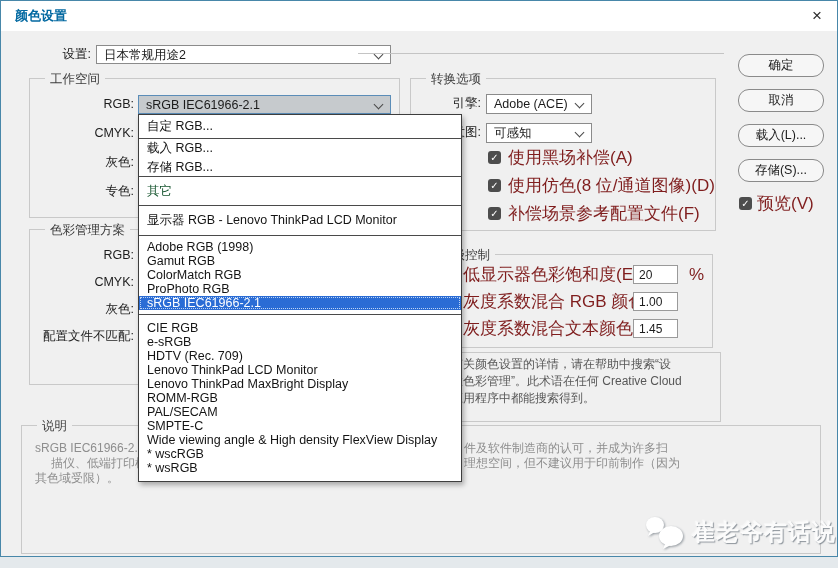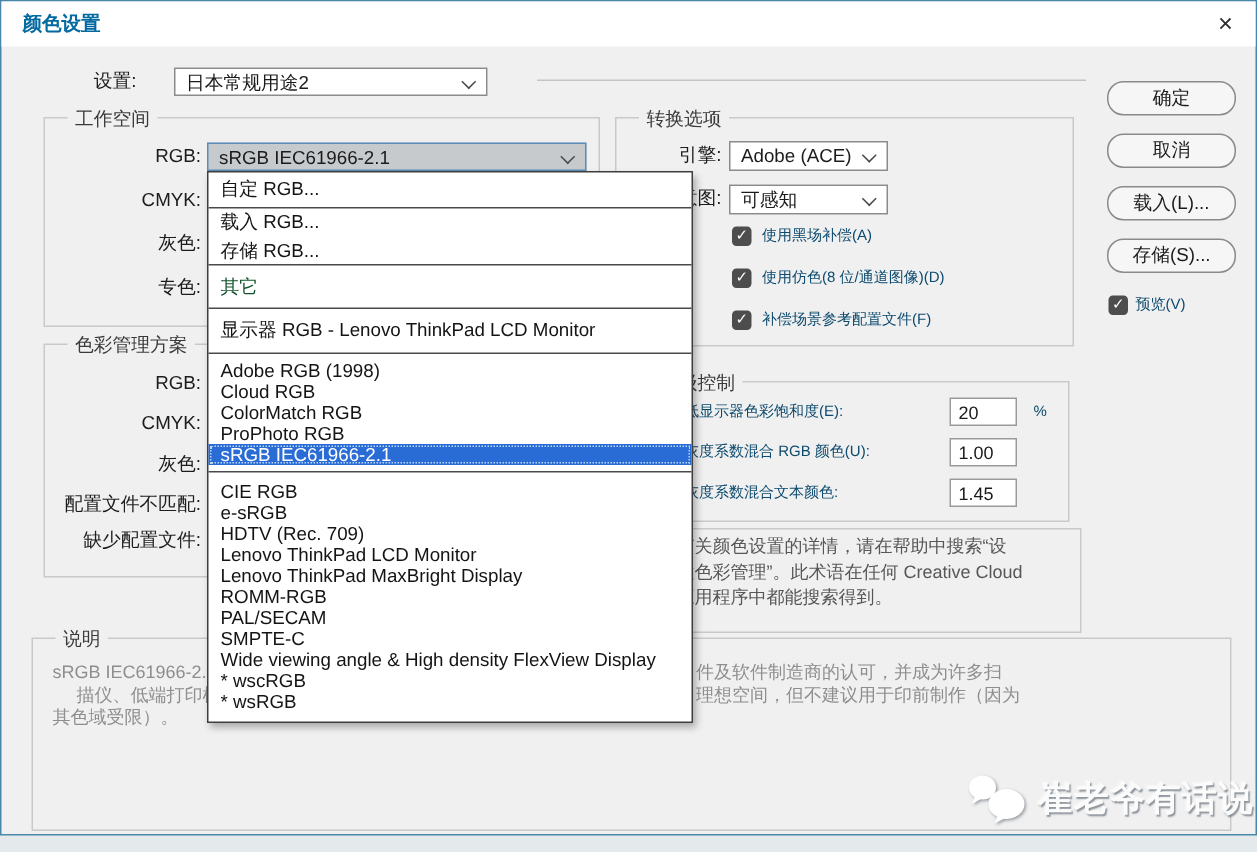--- a/index.html
+++ b/index.html
@@ -3,21 +3,21 @@
 <meta charset="utf-8">
 <style>
   html,body{margin:0;padding:0;}
   body{font-family:"Liberation Sans","DejaVu Sans",sans-serif;}
   .canvas{position:relative;width:838px;height:568px;background:#e4e9ec;overflow:hidden;}
   .dlg{position:absolute;left:0;top:0;width:838px;height:557px;background:#f0f0f0;border:1px solid #4887a9;box-sizing:border-box;}
   .tbar{position:absolute;left:0;top:0;right:0;height:30px;background:#ffffff;}
   .title{position:absolute;left:14px;top:0;height:30px;line-height:30px;font-size:13px;font-weight:700;color:#0369a1;}
   .close{position:absolute;right:10px;top:5px;width:20px;height:20px;text-align:center;line-height:20px;font-size:17px;color:#2e2e2e;cursor:pointer;}
   .lbl{position:absolute;font-size:12.5px;color:#1c1c1c;height:19px;line-height:19px;text-align:right;white-space:nowrap;}
-  .llbl{position:absolute;font-size:10px;color:#0c4a6e;height:16px;line-height:16px;white-space:nowrap;}
+  .llbl{position:absolute;font-size:17px;color:#7f1d1d;height:16px;line-height:16px;white-space:nowrap;}
   .grp{position:absolute;border:1px solid #c9c9c9;}
   .glbl{position:absolute;background:#f0f0f0;padding:0 5px;font-size:12.5px;color:#3a3a3a;height:16px;line-height:16px;white-space:nowrap;}
   .combo{position:absolute;background:#fff;border:1px solid #8b8b8b;font-size:12.5px;color:#1b1b1b;line-height:18px;padding-left:7px;box-sizing:border-box;height:19px;}
   .combo.open{background:#c6cacd;border-color:#5b8db8;}
   .chev{position:absolute;right:8px;top:5px;width:6px;height:6px;border-right:1.5px solid #4a4a4a;border-bottom:1.5px solid #4a4a4a;transform:rotate(45deg);}
   .cbx{position:absolute;width:13px;height:13px;background:#4d4d4d;border-radius:3px;color:#fff;font-size:10px;line-height:13px;text-align:center;cursor:pointer;}
   .num{position:absolute;width:45px;height:19px;background:#fff;border:1px solid #9a9a9a;font-size:12px;color:#1b1b1b;padding:0 5px;box-sizing:border-box;font-family:inherit;}
   .btn{position:absolute;left:737px;width:86px;height:23px;background:#f6f6f6;border:1px solid #8a8a8a;border-radius:11px;font-size:12.5px;color:#1b1b1b;font-family:inherit;cursor:pointer;}
   .hsep{position:absolute;height:1px;background:#c4c4c4;}
   .dd{position:absolute;left:137px;top:113px;width:324px;background:#fff;border:1px solid #3e3e3e;box-shadow:2px 3px 5px rgba(0,0,0,0.30);z-index:50;box-sizing:border-box;}
@@ -48,21 +48,21 @@
   </div>
 
   <div class="dlg">
 
     <div class="tbar">
       <div class="title">颜色设置</div>
       <div class="close">×</div>
     </div>
 
     <div class="lbl" style="left:36px;top:44px;width:54px;">设置:</div>
-    <div class="combo" style="left:95px;top:44px;width:209px;margin-left:20px;">
+    <div class="combo" style="left:95px;top:44px;width:295px;">
       <span>日本常规用途2</span>
       <span class="chev"></span>
     </div>
     <div class="hsep" style="left:357px;top:52px;width:366px;"></div>
 
     <div class="grp" style="left:28px;top:77px;width:369px;height:138px;"></div>
     <div class="glbl" style="left:44px;top:70px;">工作空间</div>
     <div class="lbl" style="left:33px;top:94px;width:100px;">RGB:</div>
     <div class="lbl" style="left:33px;top:123px;width:100px;">CMYK:</div>
     <div class="lbl" style="left:33px;top:152px;width:100px;">灰色:</div>
@@ -71,21 +71,20 @@
       <span>sRGB IEC61966-2.1</span>
       <span class="chev"></span>
     </div>
 
     <div class="grp" style="left:28px;top:228px;width:369px;height:154px;"></div>
     <div class="glbl" style="left:44px;top:221px;">色彩管理方案</div>
     <div class="lbl" style="left:13px;top:245px;width:120px;">RGB:</div>
     <div class="lbl" style="left:13px;top:272px;width:120px;">CMYK:</div>
     <div class="lbl" style="left:13px;top:299px;width:120px;">灰色:</div>
     <div class="lbl" style="left:13px;top:326px;width:120px;">配置文件不匹配:</div>
-    <div class="lbl" style="left:13px;top:350px;width:120px;">缺少配置文件:</div>
 
     <div class="grp" style="left:409px;top:77px;width:304px;height:151px;"></div>
     <div class="glbl" style="left:425px;top:70px;">转换选项</div>
     <div class="lbl" style="left:410px;top:93px;width:70px;">引擎:</div>
     <div class="combo" style="left:485px;top:93px;width:106px;height:20px;line-height:19px;">
       <span>Adobe (ACE)</span>
       <span class="chev"></span>
     </div>
     <div class="lbl" style="left:410px;top:122px;width:70px;">意图:</div>
     <div class="combo" style="left:485px;top:122px;width:106px;height:20px;line-height:19px;">
@@ -134,21 +133,21 @@
       <div class="ddsep"></div>
       <div class="ddr" style="height:19px;">载入 RGB...</div>
       <div class="ddr" style="height:18px;">存储 RGB...</div>
       <div class="ddsep"></div>
       <div class="ddr dis" style="height:28px;">其它</div>
       <div class="ddsep"></div>
       <div class="ddr" style="height:29px;">显示器 RGB - Lenovo ThinkPad LCD Monitor</div>
       <div class="ddsep"></div>
       <div class="ddpadA">
         <div class="ddr" style="height:14px;">Adobe RGB (1998)</div>
-        <div class="ddr" style="height:14px;">Cloud RGB</div>
+        <div class="ddr" style="height:14px;">Gamut RGB</div>
         <div class="ddr" style="height:14px;">ColorMatch RGB</div>
         <div class="ddr" style="height:14px;">ProPhoto RGB</div>
         <div class="ddr sel" style="height:14px;">sRGB IEC61966-2.1</div>
       </div>
       <div class="ddsep"></div>
       <div class="ddpadB">
         <div class="ddr" style="height:14px;">CIE RGB</div>
         <div class="ddr" style="height:14px;">e-sRGB</div>
         <div class="ddr" style="height:14px;">HDTV (Rec. 709)</div>
         <div class="ddr" style="height:14px;">Lenovo ThinkPad LCD Monitor</div>

